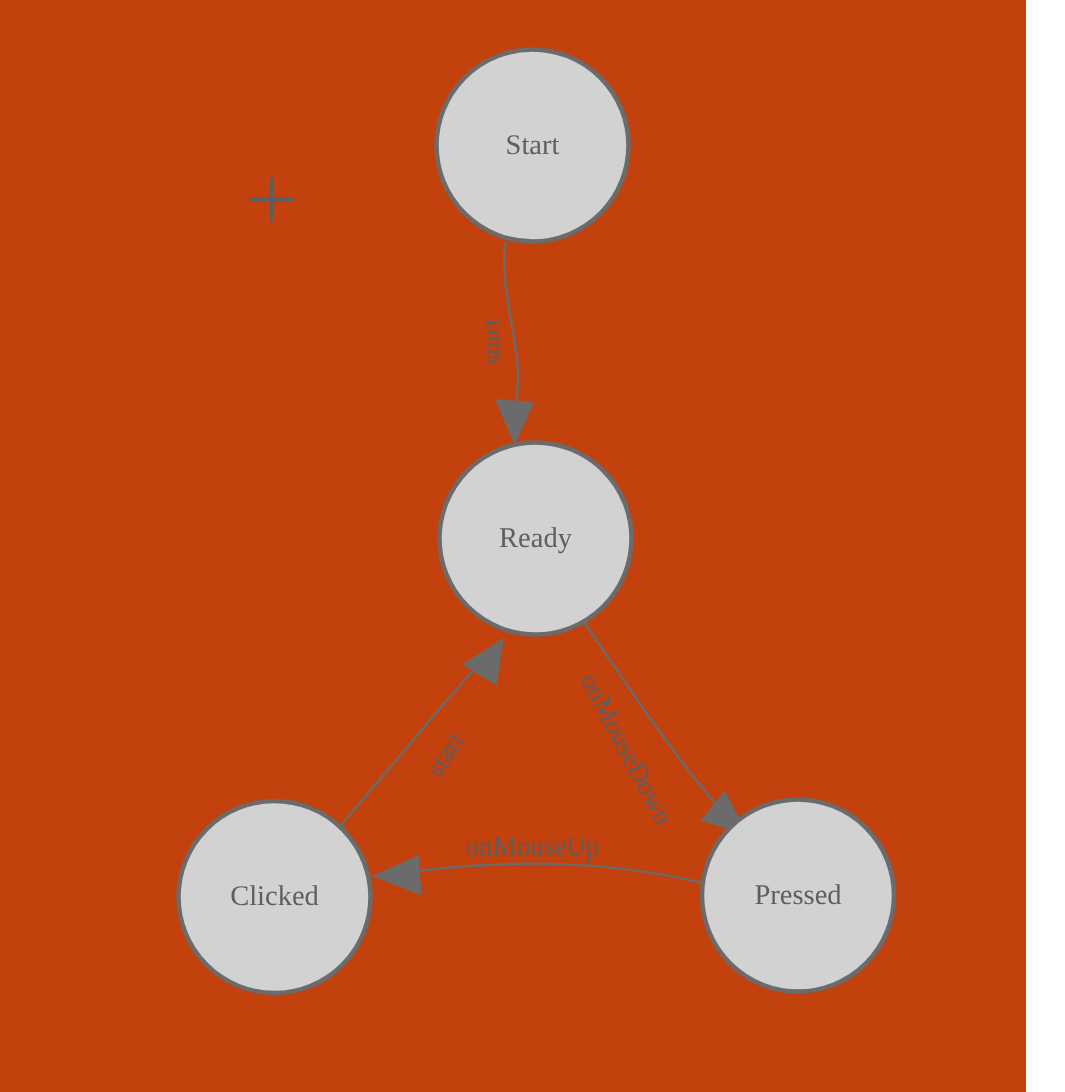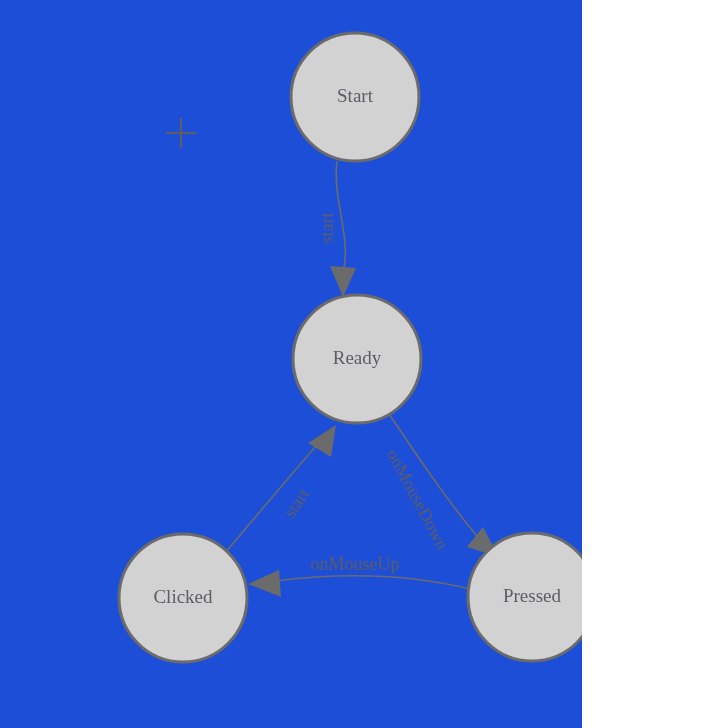--- a/index.html
+++ b/index.html
@@ -2,23 +2,23 @@
 <html><head>
 <meta charset="utf-8">
 <style>
   html, body {
     margin: 0;
     padding: 0;
     background: #ffffff;
   }
   #canvas {
     position: relative;
-    width: 582px;
+    width: 684px;
     height: 728px;
-    background: #1d4ed8;
+    background: #c2410c;
     overflow: hidden;
     font-family: "Liberation Serif", "DejaVu Serif", serif;
   }
   #diagram-svg {
     position: absolute;
     left: 0;
     top: 0;
     width: 710px;
     height: 728px;
   }

